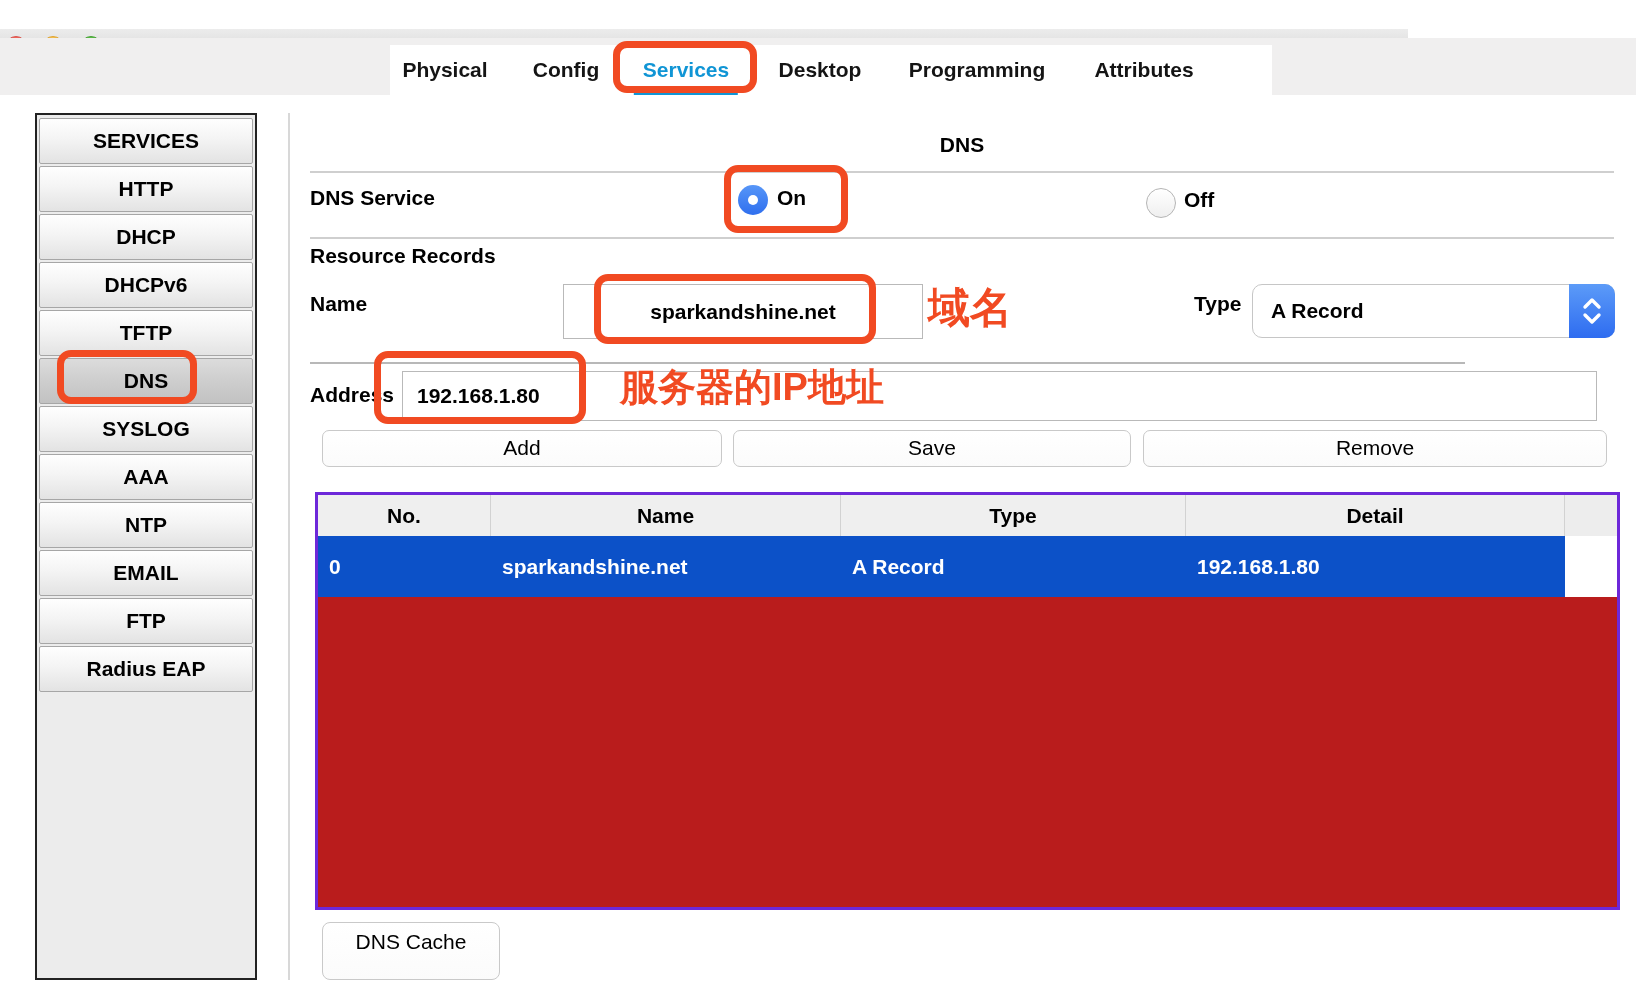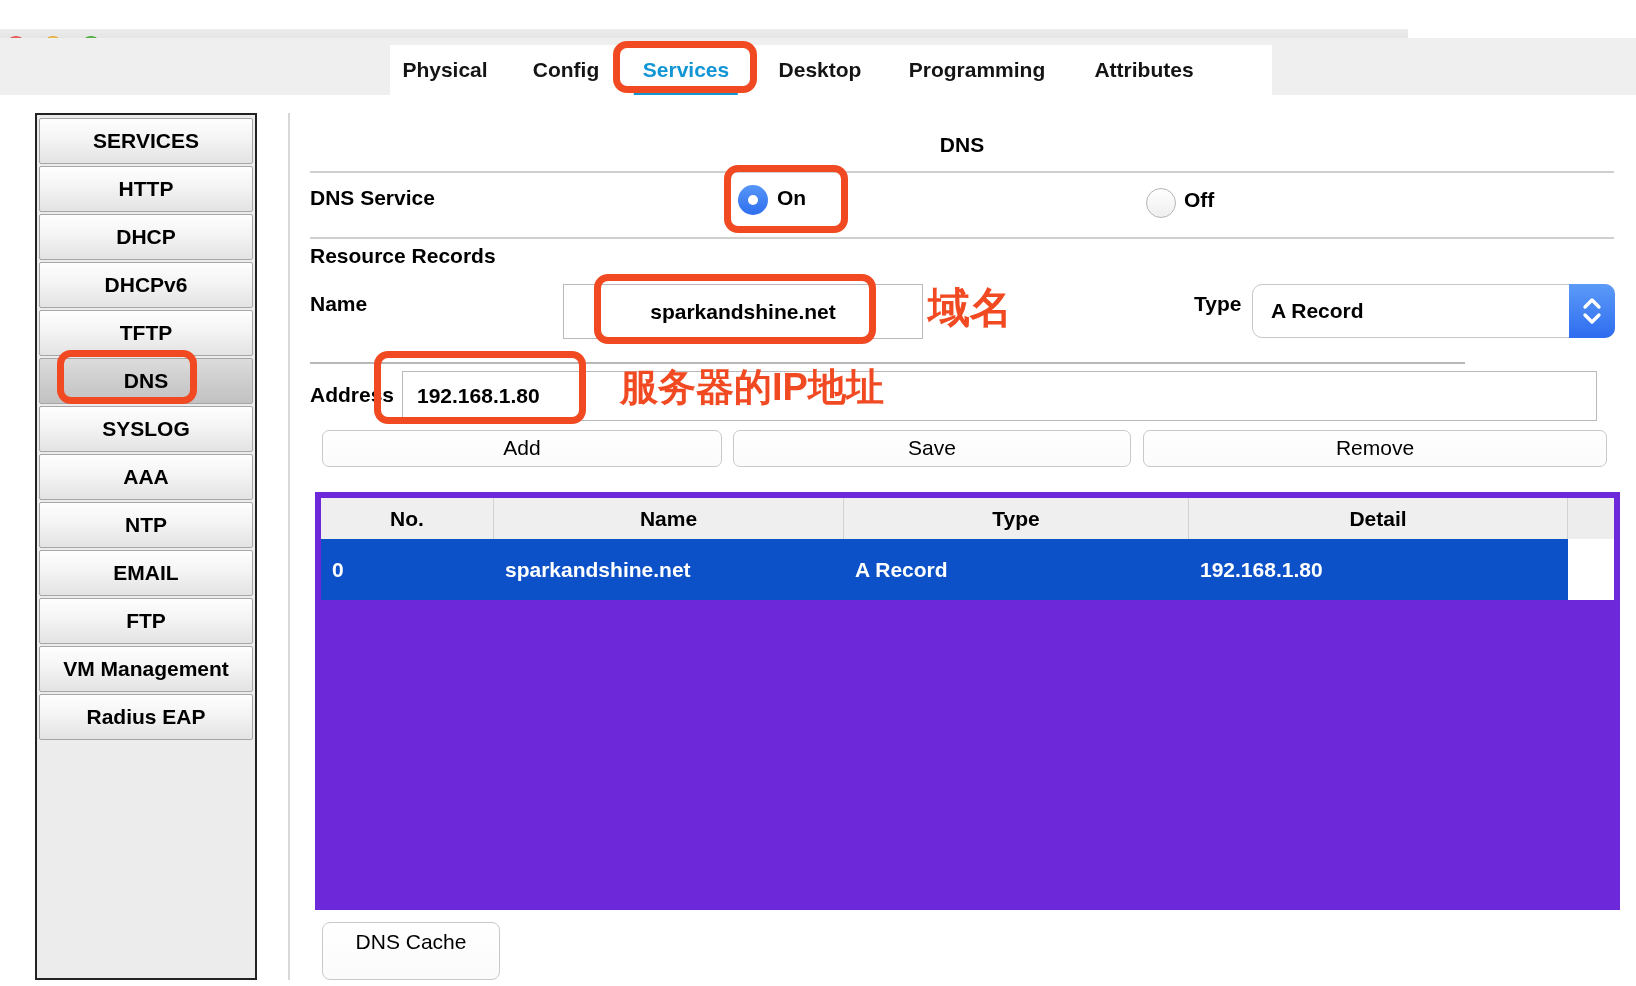--- a/index.html
+++ b/index.html
@@ -95,21 +95,21 @@
     text-align:center; line-height:34px; cursor:default;
   }
   .btn-add    { left:322px;  top:430px; width:400px; }
   .btn-save   { left:733px;  top:430px; width:398px; }
   .btn-remove { left:1143px; top:430px; width:464px; }
   .btn-cache  { left:322px;  top:922px; width:178px; height:58px; line-height:38px; border-radius:8px; }
 
   
   .rtable {
     position:absolute; left:315px; top:492px; width:1305px; height:418px;
-    box-sizing:border-box; background:#6d28d9; border:6px solid #6d28d9;
+    box-sizing:border-box; background:#b91c1c; border:3px solid #6d28d9;
   }
   .thead { display:flex; height:41px; background:#efefef; }
   .th {
     box-sizing:border-box; border-right:1px solid #d2d2d2;
     font-size:21px; font-weight:700; color:#000;
     text-align:center; line-height:41px;
   }
   .th.filler { border-right:none; background:#ededed; }
   .trow { display:flex; height:61px; }
   .td {
@@ -163,21 +163,20 @@
     <div class="side-item">HTTP</div>
     <div class="side-item">DHCP</div>
     <div class="side-item">DHCPv6</div>
     <div class="side-item">TFTP</div>
     <div class="side-item selected">DNS</div>
     <div class="side-item">SYSLOG</div>
     <div class="side-item">AAA</div>
     <div class="side-item">NTP</div>
     <div class="side-item">EMAIL</div>
     <div class="side-item">FTP</div>
-    <div class="side-item">VM Management</div>
     <div class="side-item">Radius EAP</div>
   </div>
 <div class="splitter"></div>
 
 <div class="lbl" style="left:310px; top:133px; width:1304px; text-align:center;">DNS</div>
 <div class="hline" style="left:310px; top:171px; width:1304px;"></div>
 
 <div class="lbl" style="left:310px; top:186px;">DNS Service</div>
 <span class="radio on" style="left:738px; top:185px;">
     <span class="dot"></span>

